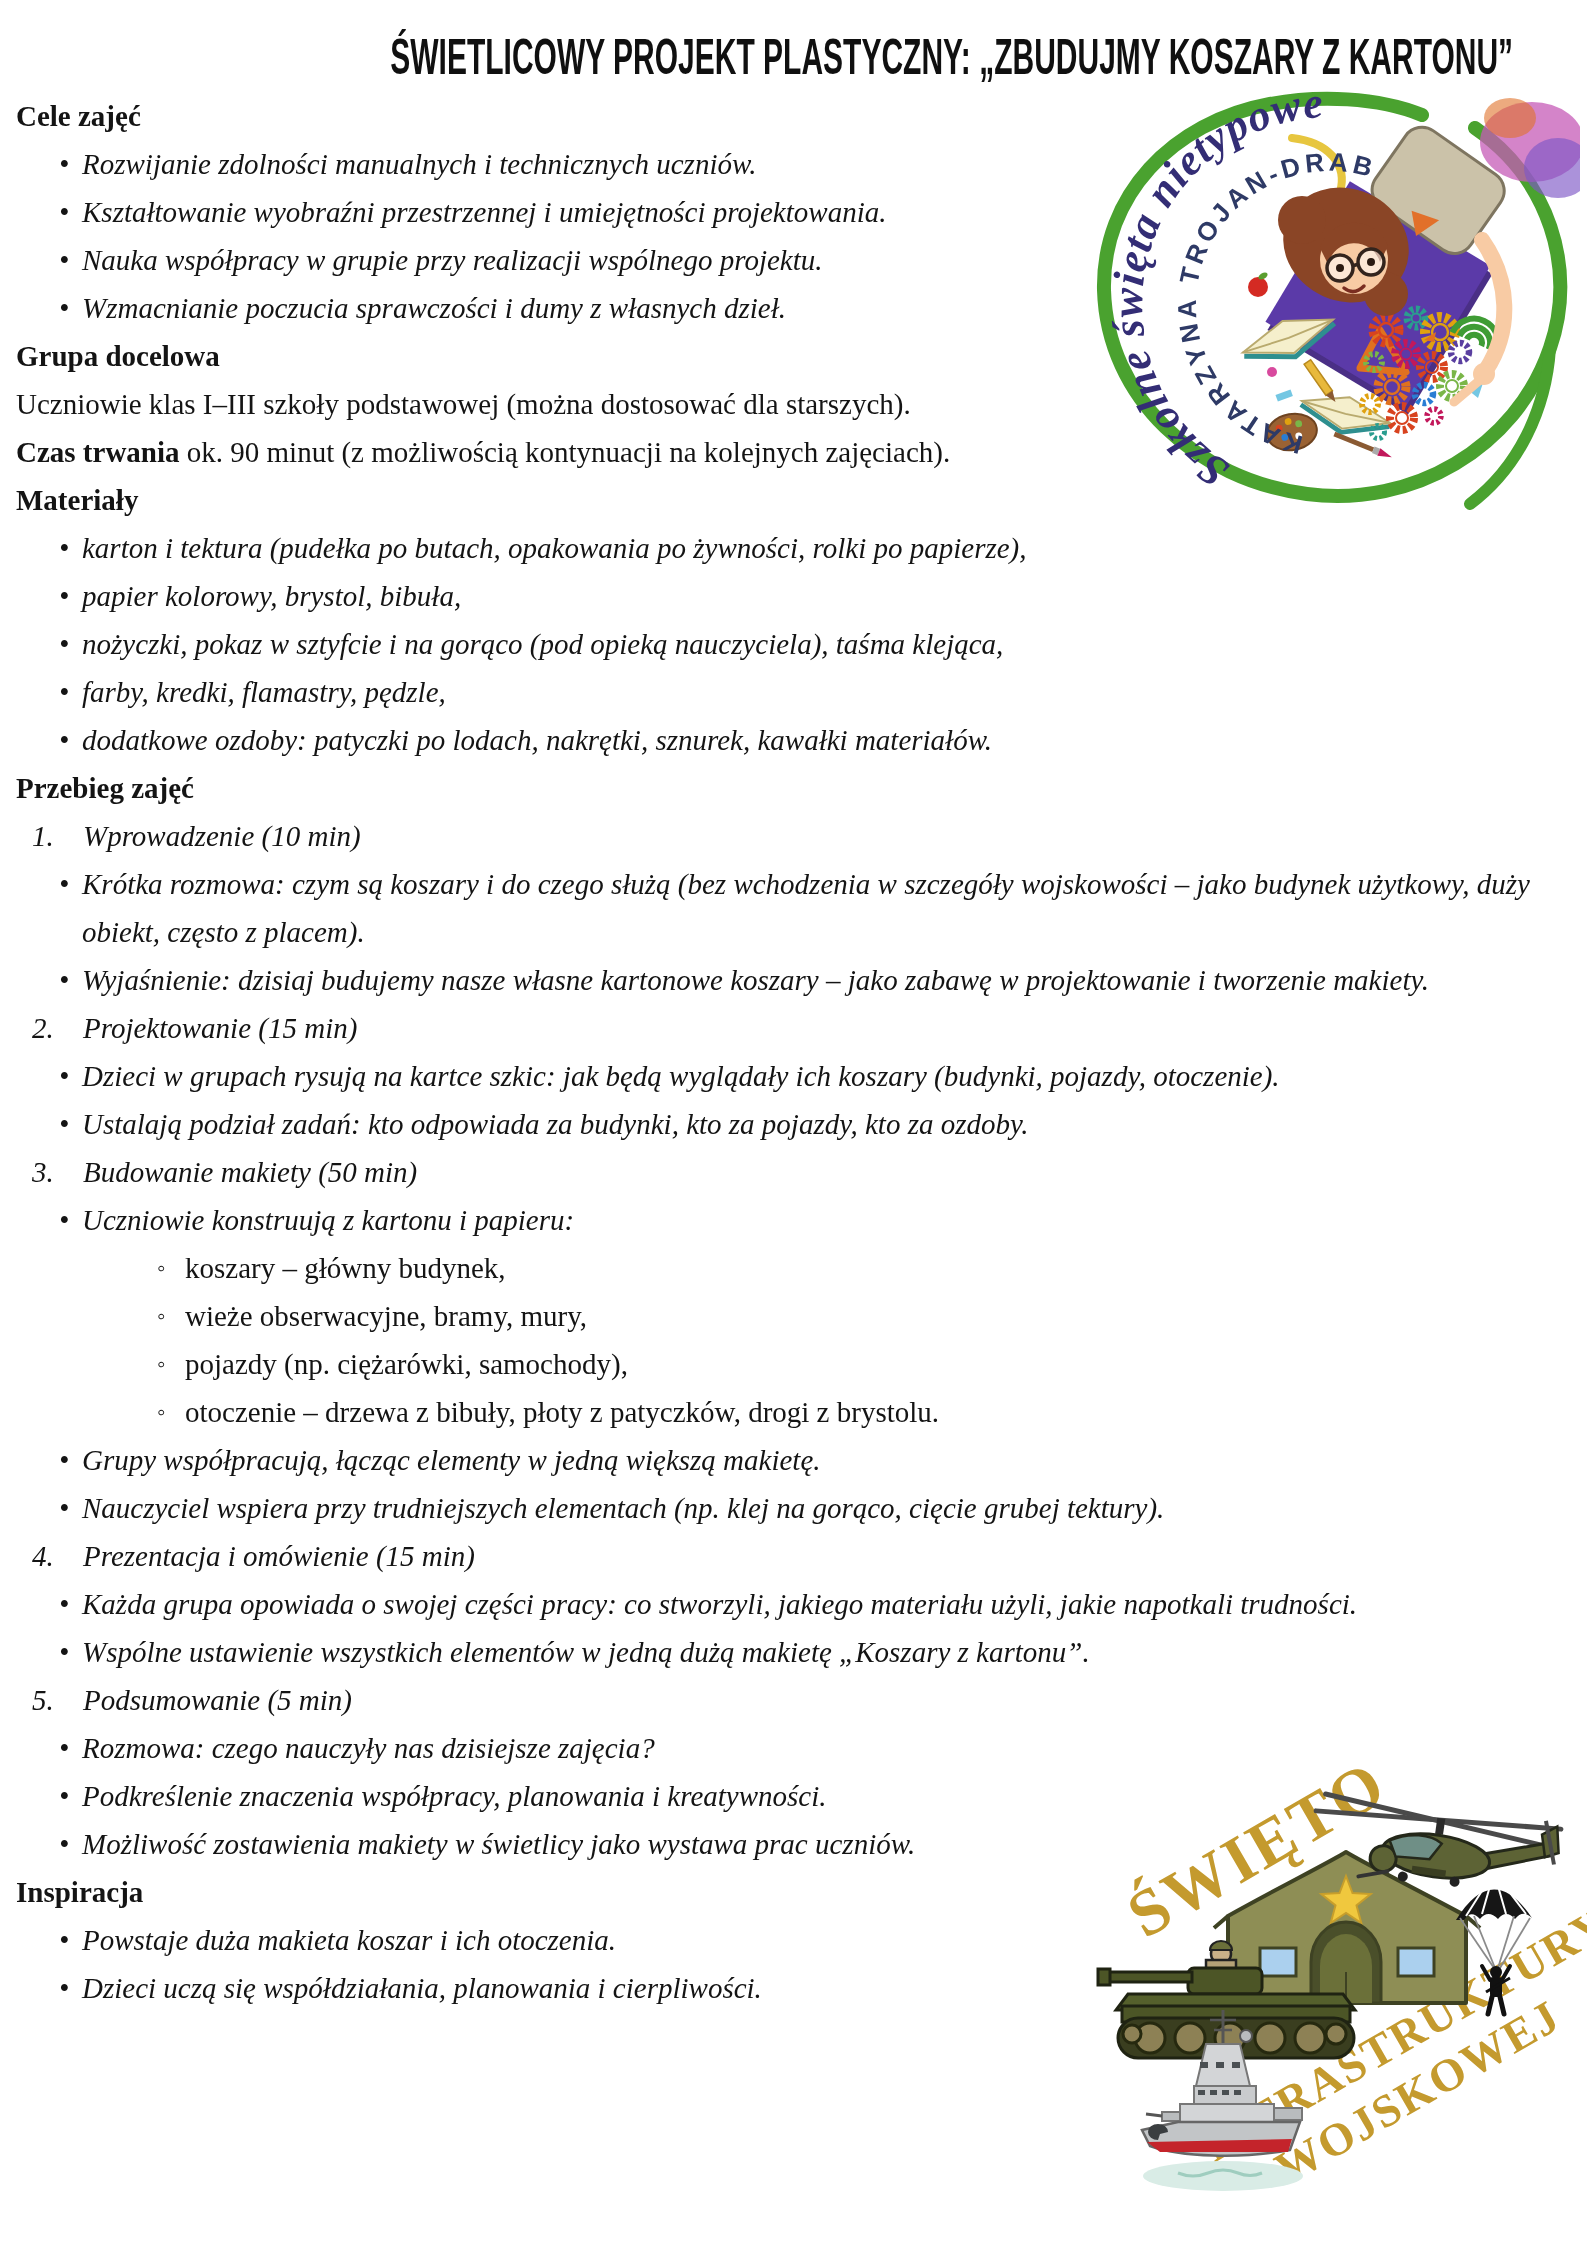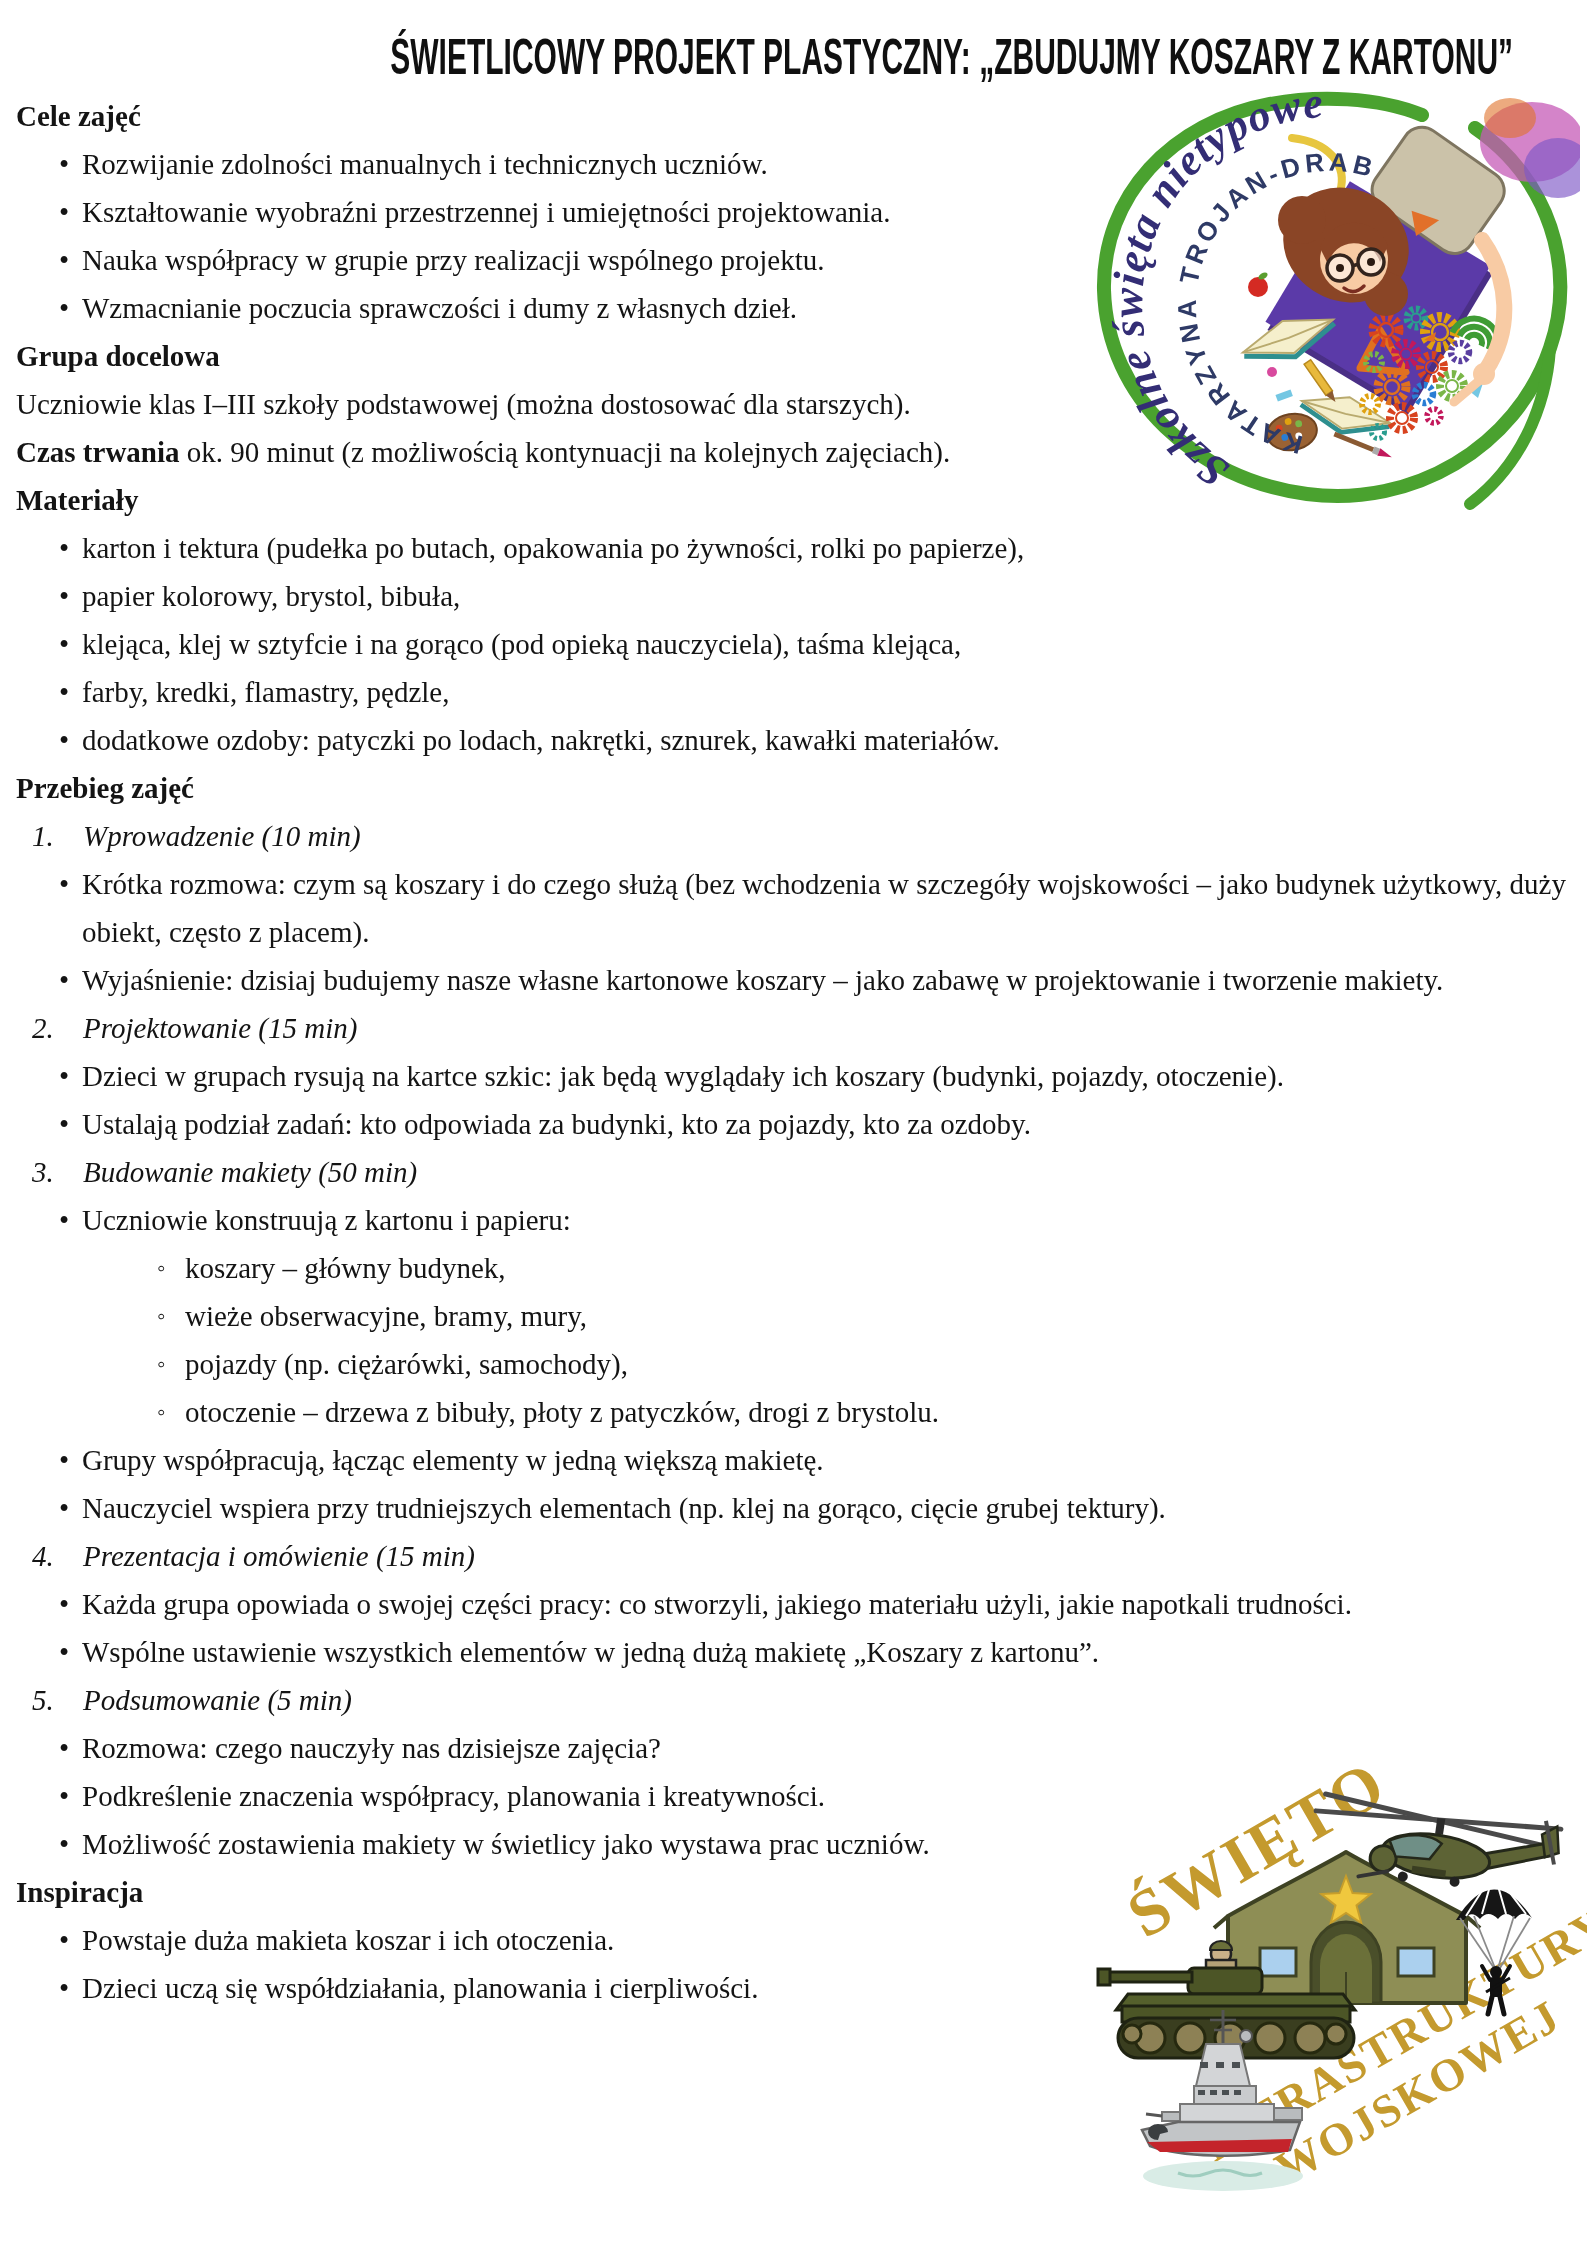--- a/index.html
+++ b/index.html
@@ -4,21 +4,21 @@
 <style>
   html,body{margin:0;padding:0;background:#ffffff;}
   .page{position:relative;width:1587px;height:2245px;background:#ffffff;overflow:hidden;
         font-family:"Liberation Serif",serif;color:#141414;font-size:29px;line-height:48px;}
   .doc{position:absolute;left:16px;top:28px;width:1552px;}
   .title-row{width:1480px;text-align:left;height:64px;line-height:58px;white-space:nowrap;}
   .title-inner{display:inline-block;font-family:"Liberation Sans",sans-serif;font-weight:700;
         font-size:50px;color:#101010;transform:scaleX(0.60);transform-origin:50% 50%;letter-spacing:0px;}
   .h{font-weight:bold;}
   .p{}
-  .b1{position:relative;padding-left:66px;}
+  .b1{position:relative;padding-left:66px;font-style:italic;}
   .b1::before{content:"\2022";position:absolute;left:43px;top:0;}
   .b2{position:relative;padding-left:169px;}
   .b2::before{content:"\25E6";position:absolute;left:141px;top:0;font-size:24px;}
   .step{position:relative;padding-left:67px;font-style:italic;}
   .step .num{position:absolute;left:16px;font-style:italic;}
   .logo-top{position:absolute;left:1080px;top:80px;width:500px;height:430px;}
   .logo-mil{position:absolute;left:1068px;top:1750px;width:520px;height:495px;}
   svg text{user-select:none;}
 </style>
 </head>
@@ -36,21 +36,21 @@
     <div class="b1">Wzmacnianie poczucia sprawczości i dumy z własnych dzieł.</div>
 
     <div class="h">Grupa docelowa</div>
     <div class="p">Uczniowie klas I–III szkoły podstawowej (można dostosować dla starszych).</div>
 
     <div class="p"><b>Czas trwania</b><span> ok. 90 minut (z możliwością kontynuacji na kolejnych zajęciach).</span></div>
 
     <div class="h">Materiały</div>
     <div class="b1">karton i tektura (pudełka po butach, opakowania po żywności, rolki po papierze),</div>
     <div class="b1">papier kolorowy, brystol, bibuła,</div>
-    <div class="b1">klejąca, klej w sztyfcie i na gorąco (pod opieką nauczyciela), taśma klejąca,</div>
+    <div class="b1">nożyczki, pokaz w sztyfcie i na gorąco (pod opieką nauczyciela), taśma klejąca,</div>
     <div class="b1">farby, kredki, flamastry, pędzle,</div>
     <div class="b1">dodatkowe ozdoby: patyczki po lodach, nakrętki, sznurek, kawałki materiałów.</div>
 
     <div class="h">Przebieg zajęć</div>
 
     <div class="step"><span class="num">1.</span><span>Wprowadzenie (10 min)</span></div>
     <div class="b1">Krótka rozmowa: czym są koszary i do czego służą (bez wchodzenia w szczegóły wojskowości – jako budynek użytkowy, duży obiekt, często z placem).</div>
     <div class="b1">Wyjaśnienie: dzisiaj budujemy nasze własne kartonowe koszary – jako zabawę w projektowanie i tworzenie makiety.</div>
 
     <div class="step"><span class="num">2.</span><span>Projektowanie (15 min)</span></div>

